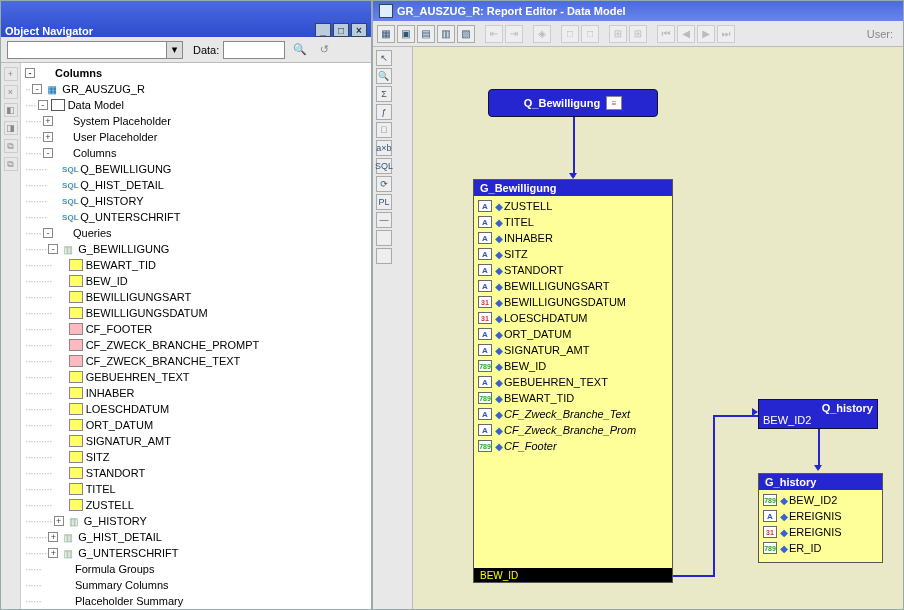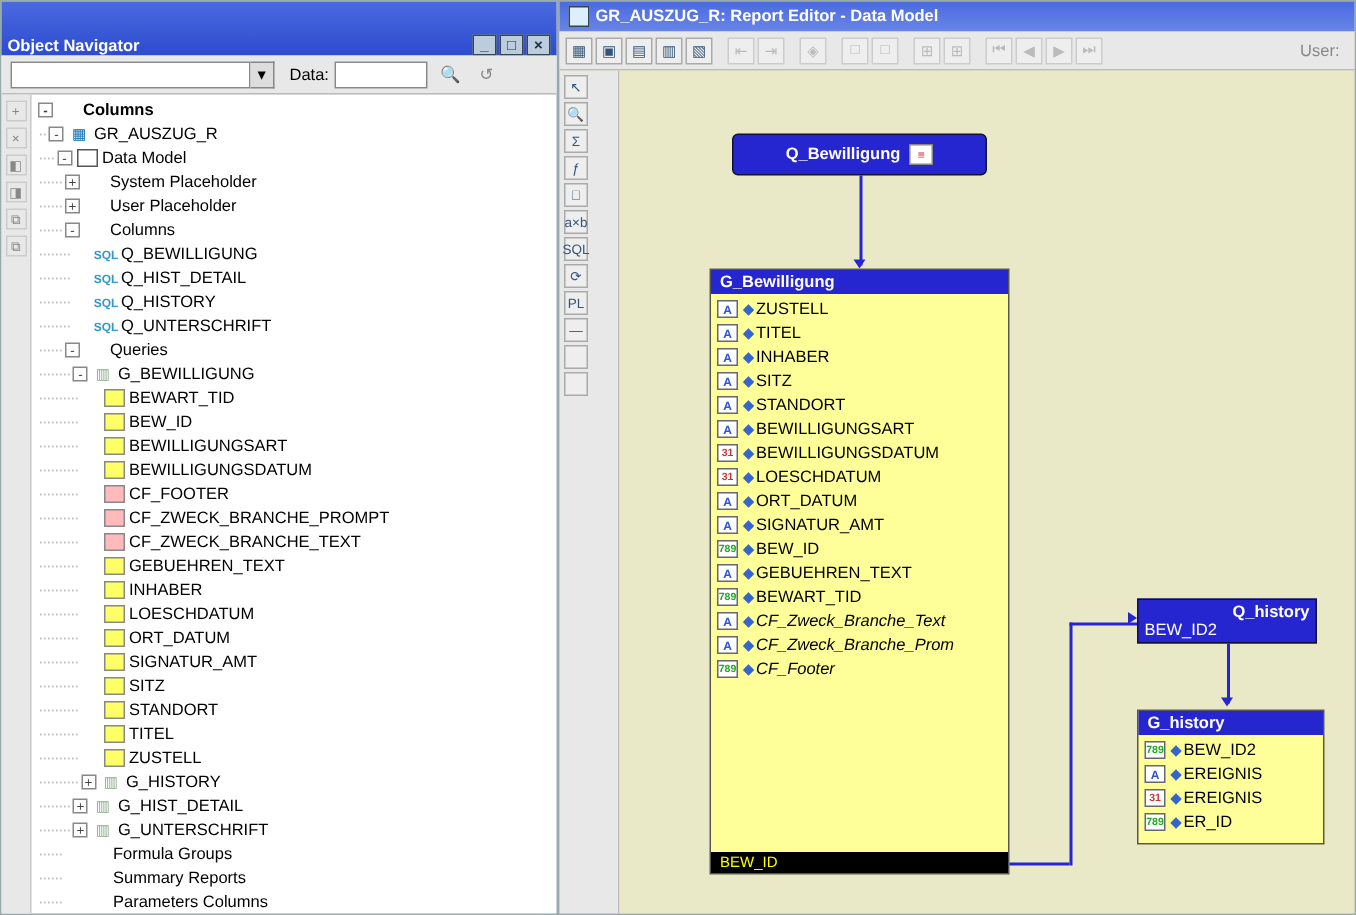--- a/index.html
+++ b/index.html
@@ -285,27 +285,27 @@
         <div class="tree-row">
           <span class="dots">······</span>
           <span class="noexp"></span>
           <span class="tic "></span>
           <span>Formula Groups</span>
         </div>
         <div class="tree-row">
           <span class="dots">······</span>
           <span class="noexp"></span>
           <span class="tic "></span>
-          <span>Summary Reports</span>
-        </div>
-        <div class="tree-row">
-          <span class="dots">······</span>
-          <span class="noexp"></span>
-          <span class="tic "></span>
-          <span>Parameters Columns</span>
+          <span>Summary Columns</span>
+        </div>
+        <div class="tree-row">
+          <span class="dots">······</span>
+          <span class="noexp"></span>
+          <span class="tic "></span>
+          <span>Placeholder Summary</span>
         </div>
       </div>
   </div>
 </div>
 
 <div class="ed-panel">
   <div class="ed-title">
     <span class="tic2"></span>
     <span>GR_AUSZUG_R: Report Editor - Data Model</span>
   </div>

